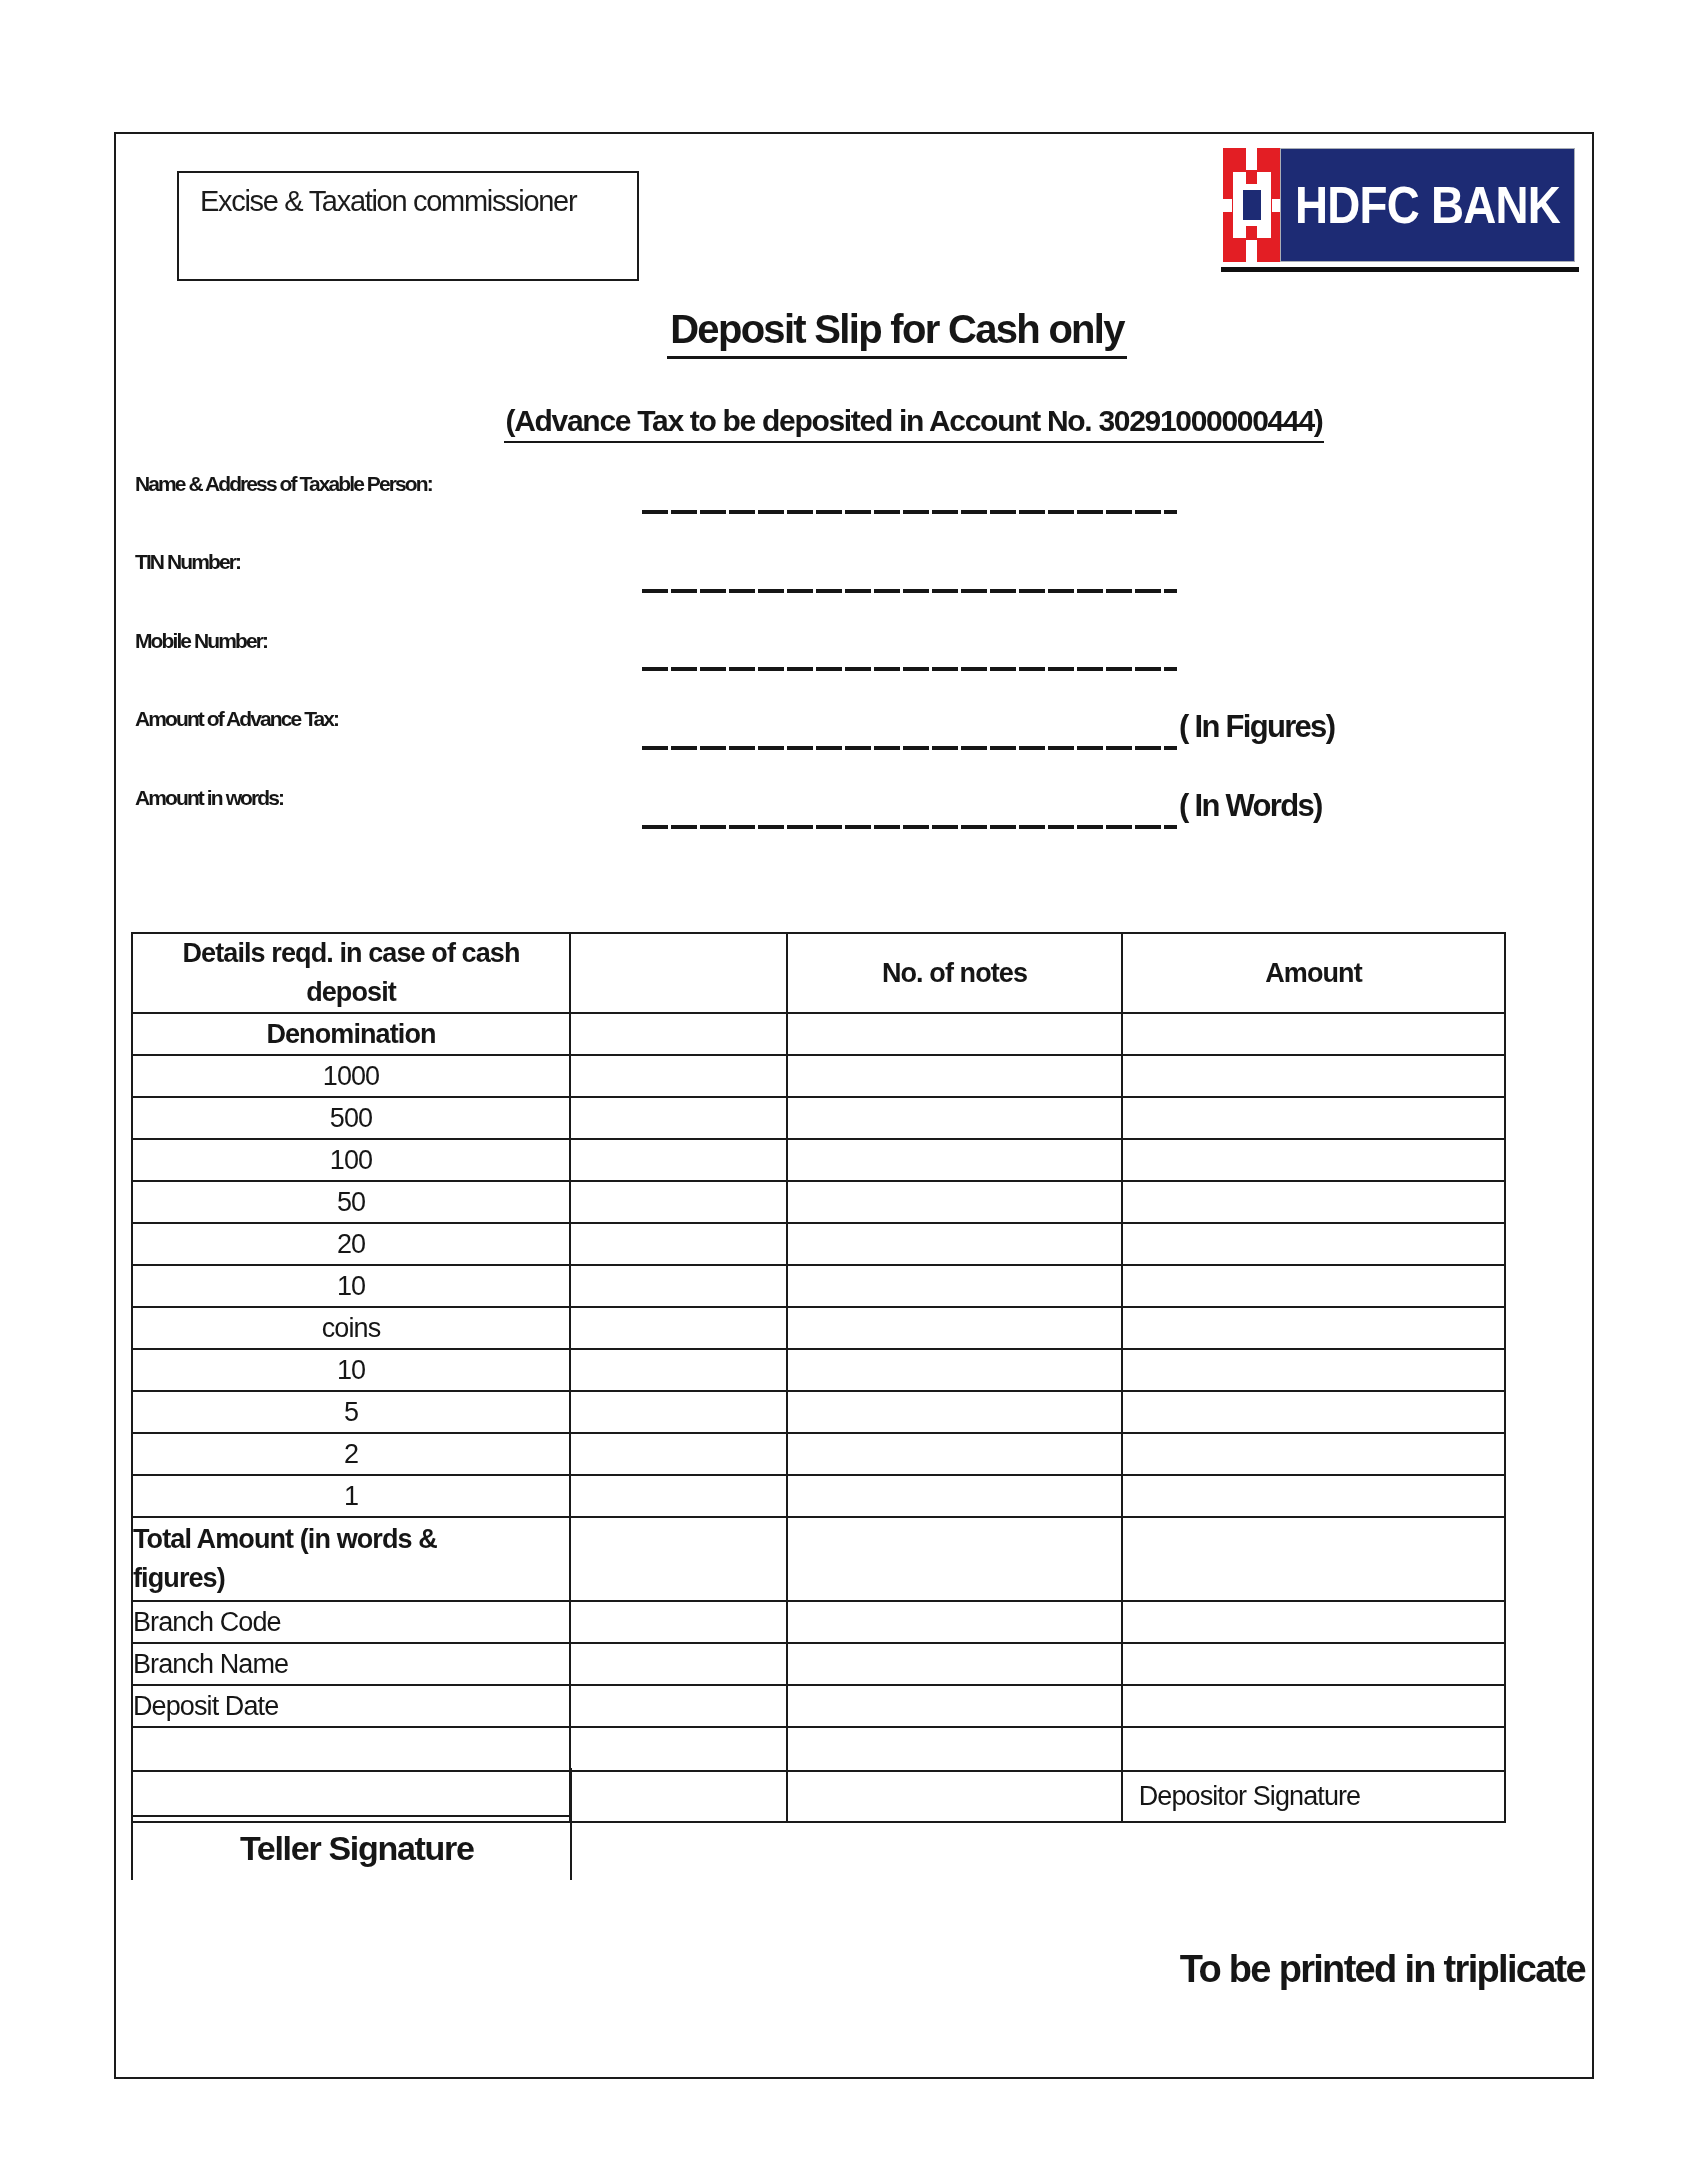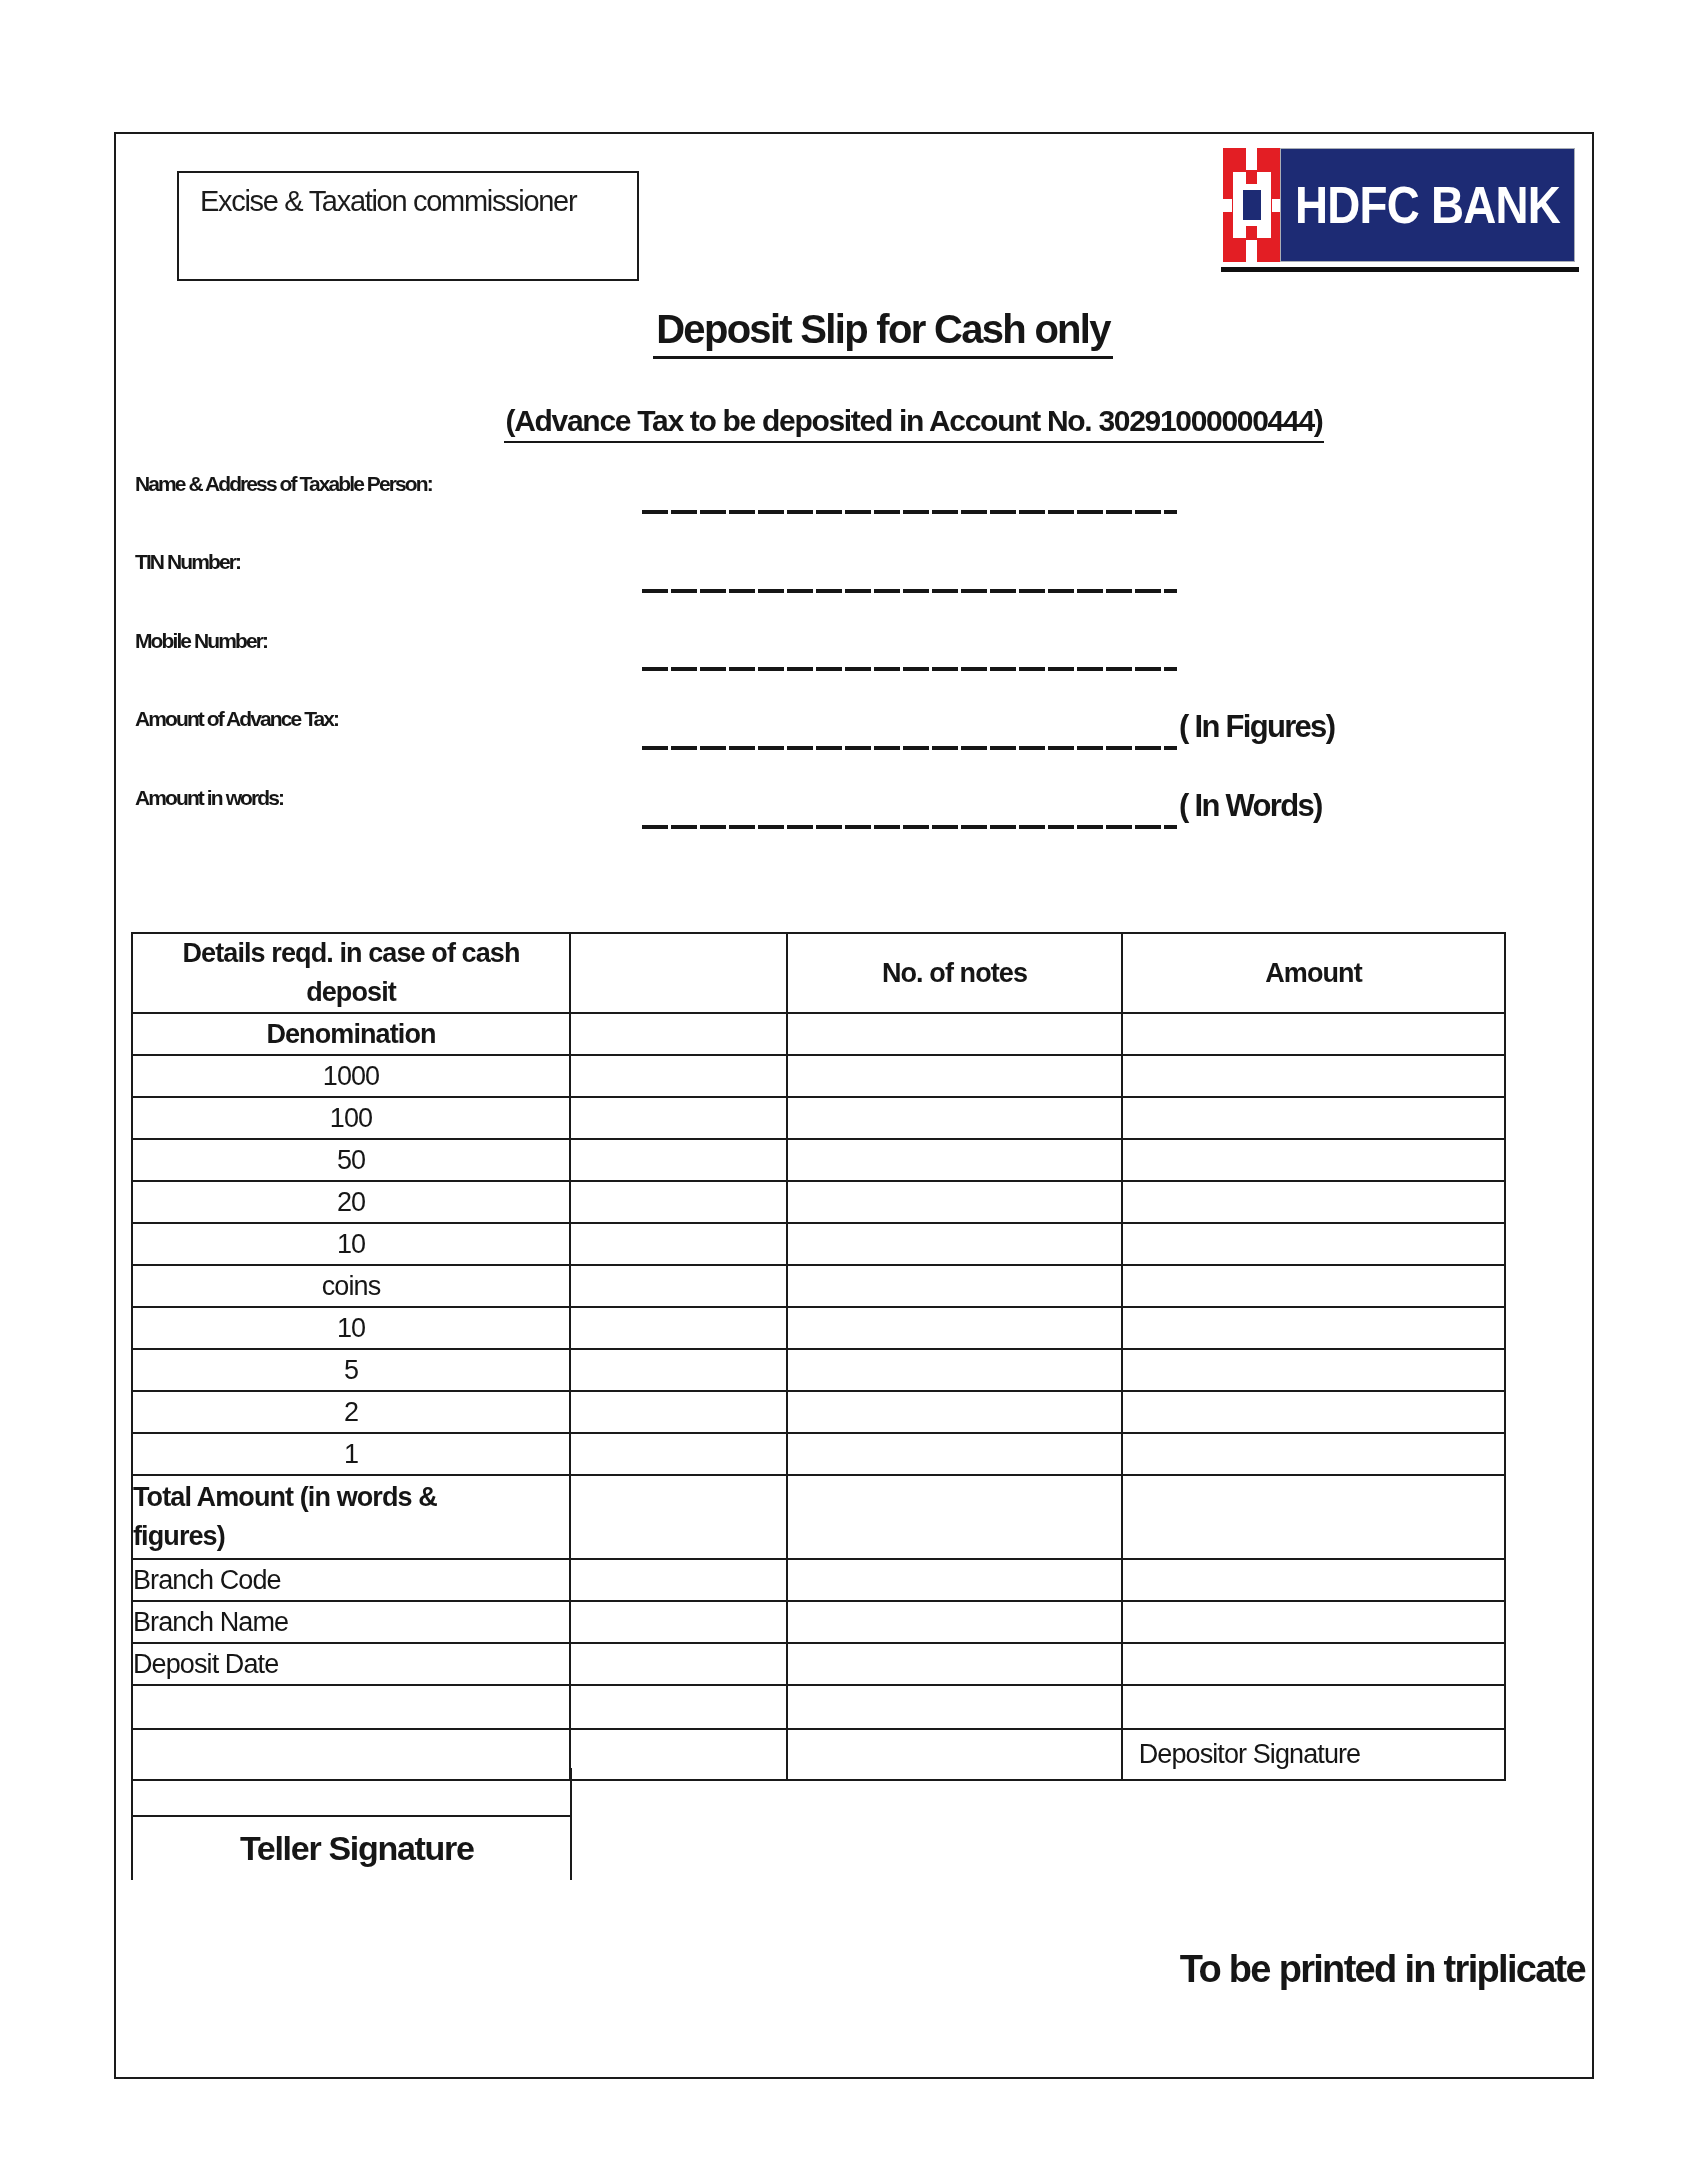--- a/index.html
+++ b/index.html
@@ -45,21 +45,21 @@
     background:#1d2b74;border:1.7px solid #a9aeb6;box-sizing:border-box;
     display:flex;align-items:center;justify-content:center;
   }
   .bank-panel span{
     color:#ffffff;font-weight:bold;font-size:52px;letter-spacing:-0.9px;
     transform:scaleX(0.88);white-space:nowrap;
   }
   .logo-underline{left:1221px;top:267px;width:358px;height:5.2px;background:#101010;}
 
   
-  .title-wrap{left:108px;top:307px;width:1480px;text-align:center;padding-left:35px;}
+  .title-wrap{left:122px;top:307px;width:1480px;text-align:center;padding-left:35px;}
   .title-wrap span{
     display:inline-block;font-weight:bold;font-size:40px;letter-spacing:-1.7px;
     border-bottom:3.5px solid #161616;padding:0 3.5px 3.5px 3.5px;
   }
   .subtitle-wrap{left:114px;top:404px;width:1600px;text-align:center;}
   .subtitle-wrap span{
     display:inline-block;font-weight:bold;font-size:30px;letter-spacing:-1.3px;
     border-bottom:2.6px solid #161616;padding:0 1.7px 2.6px 1.7px;
   }
 
@@ -180,20 +180,26 @@
       <td></td>
       <td></td>
     </tr>
     <tr style="height:42px">
           <td class="c">1000</td>
           <td></td>
           <td></td>
           <td></td>
         </tr>
     <tr style="height:42px">
+          <td class="c">500</td>
+          <td></td>
+          <td></td>
+          <td></td>
+        </tr>
+    <tr style="height:42px">
           <td class="c">100</td>
           <td></td>
           <td></td>
           <td></td>
         </tr>
     <tr style="height:42px">
           <td class="c">50</td>
           <td></td>
           <td></td>
           <td></td>

